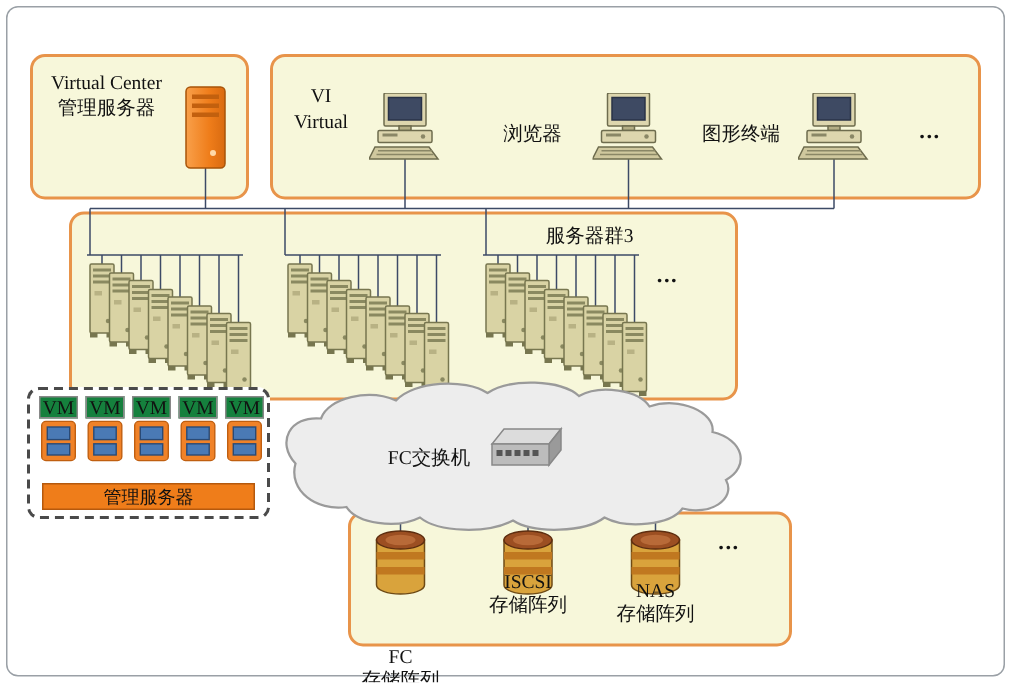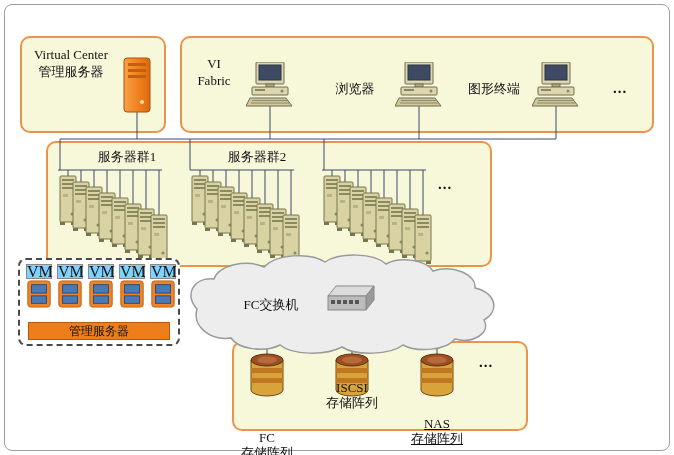--- a/index.html
+++ b/index.html
@@ -15,22 +15,22 @@
   #box-storage  { left:232px; top:341px; width:296px; height:90px; }
 
   #overlay { position:absolute; left:0; top:0; z-index:2; }
   #overlay .lines path, #cluster line { stroke:#3c4a66; stroke-width:1; fill:none; }
   #overlay .cloud { fill:#ededed; stroke:#9a9a9a; stroke-width:1.5; }
 
   #vm-panel { position:absolute; left:18px; top:258px; width:162px; height:88px;
               background:#fff; border:2px dashed #4a4a4a; border-radius:8px;
               z-index:3; box-sizing:border-box; }
   .vm-unit { position:absolute; top:4px; width:28px; text-align:center; }
-  .vm-cap  { display:block; font-size:16px; line-height:13px; border:1px solid #888;
-             background:#7dd3fc; margin:0 1px 1px 1px; color:#111; }
+  .vm-cap  { display:block; font-size:13px; line-height:13px; border:1px solid #888;
+             background:#15803d; margin:0 1px 1px 1px; color:#111; }
   .vm-bar  { position:absolute; left:8px; top:62px; width:140px; height:16px;
              background:#ef7d1a; border:1px solid #b5590d; font-size:12px;
              line-height:16px; text-align:center; color:#111; }
 
   .labels { position:absolute; left:0; top:0; width:644px; height:455px; z-index:5; }
   .txt  { position:absolute; font-size:13px; line-height:17px; color:#111;
           text-align:center; white-space:nowrap; }
   .txt span { display:block; }
   .txt2 { line-height:15px; }
   .dots { font-size:15px; font-weight:bold; letter-spacing:1px; }
@@ -216,40 +216,39 @@
   </div>
 
   <div class="labels">
     <div class="txt" style="left:24px; top:46px; width:94px;">
       <span>Virtual Center</span>
       <span>管理服务器</span>
     </div>
 
     <div class="txt" style="left:186px; top:55px; width:56px;">
       <span>VI</span>
-      <span>Fabric</span>
+      <span>Virtual</span>
     </div>
     <div class="txt" style="left:320px; top:80px; width:70px;">浏览器</div>
     <div class="txt" style="left:456px; top:80px; width:76px;text-align:center;">图形终端</div>
     <div class="txt dots" style="left:600px; top:80px; width:40px;">...</div>
 
-    <div class="txt" style="left:87px; top:148px; width:80px;">服务器群1</div>
-    <div class="txt" style="left:217px; top:148px; width:80px;">服务器群2</div>
+    <div class="txt" style="left:353px; top:148px; width:80px;">服务器群3</div>
     <div class="txt dots" style="left:430px; top:176px; width:30px;">...</div>
 
-    <div class="txt" style="left:229px; top:296px; width:84px;">FC交换机</div>
+    <div class="txt" style="left:244px; top:296px; width:84px;">FC交换机</div>
 
     <div class="txt txt2" style="left:227px; top:398px; width:80px;margin-top:32px;">
       <span>FC</span>
       <span>存储阵列</span>
     </div>
     <div class="txt txt2" style="left:312px; top:380px; width:80px;">
       <span>ISCSI</span>
       <span>存储阵列</span>
     </div>
-    <div class="txt txt2" style="left:397px; top:416px; width:80px;text-decoration:underline;">
+    <div class="txt txt2" style="left:397px; top:386px; width:80px;">
       <span>NAS</span>
       <span>存储阵列</span>
     </div>
     <div class="txt dots" style="left:466px; top:354px; width:40px;">...</div>
   </div>
 
 </div>
 
 </body></html>

